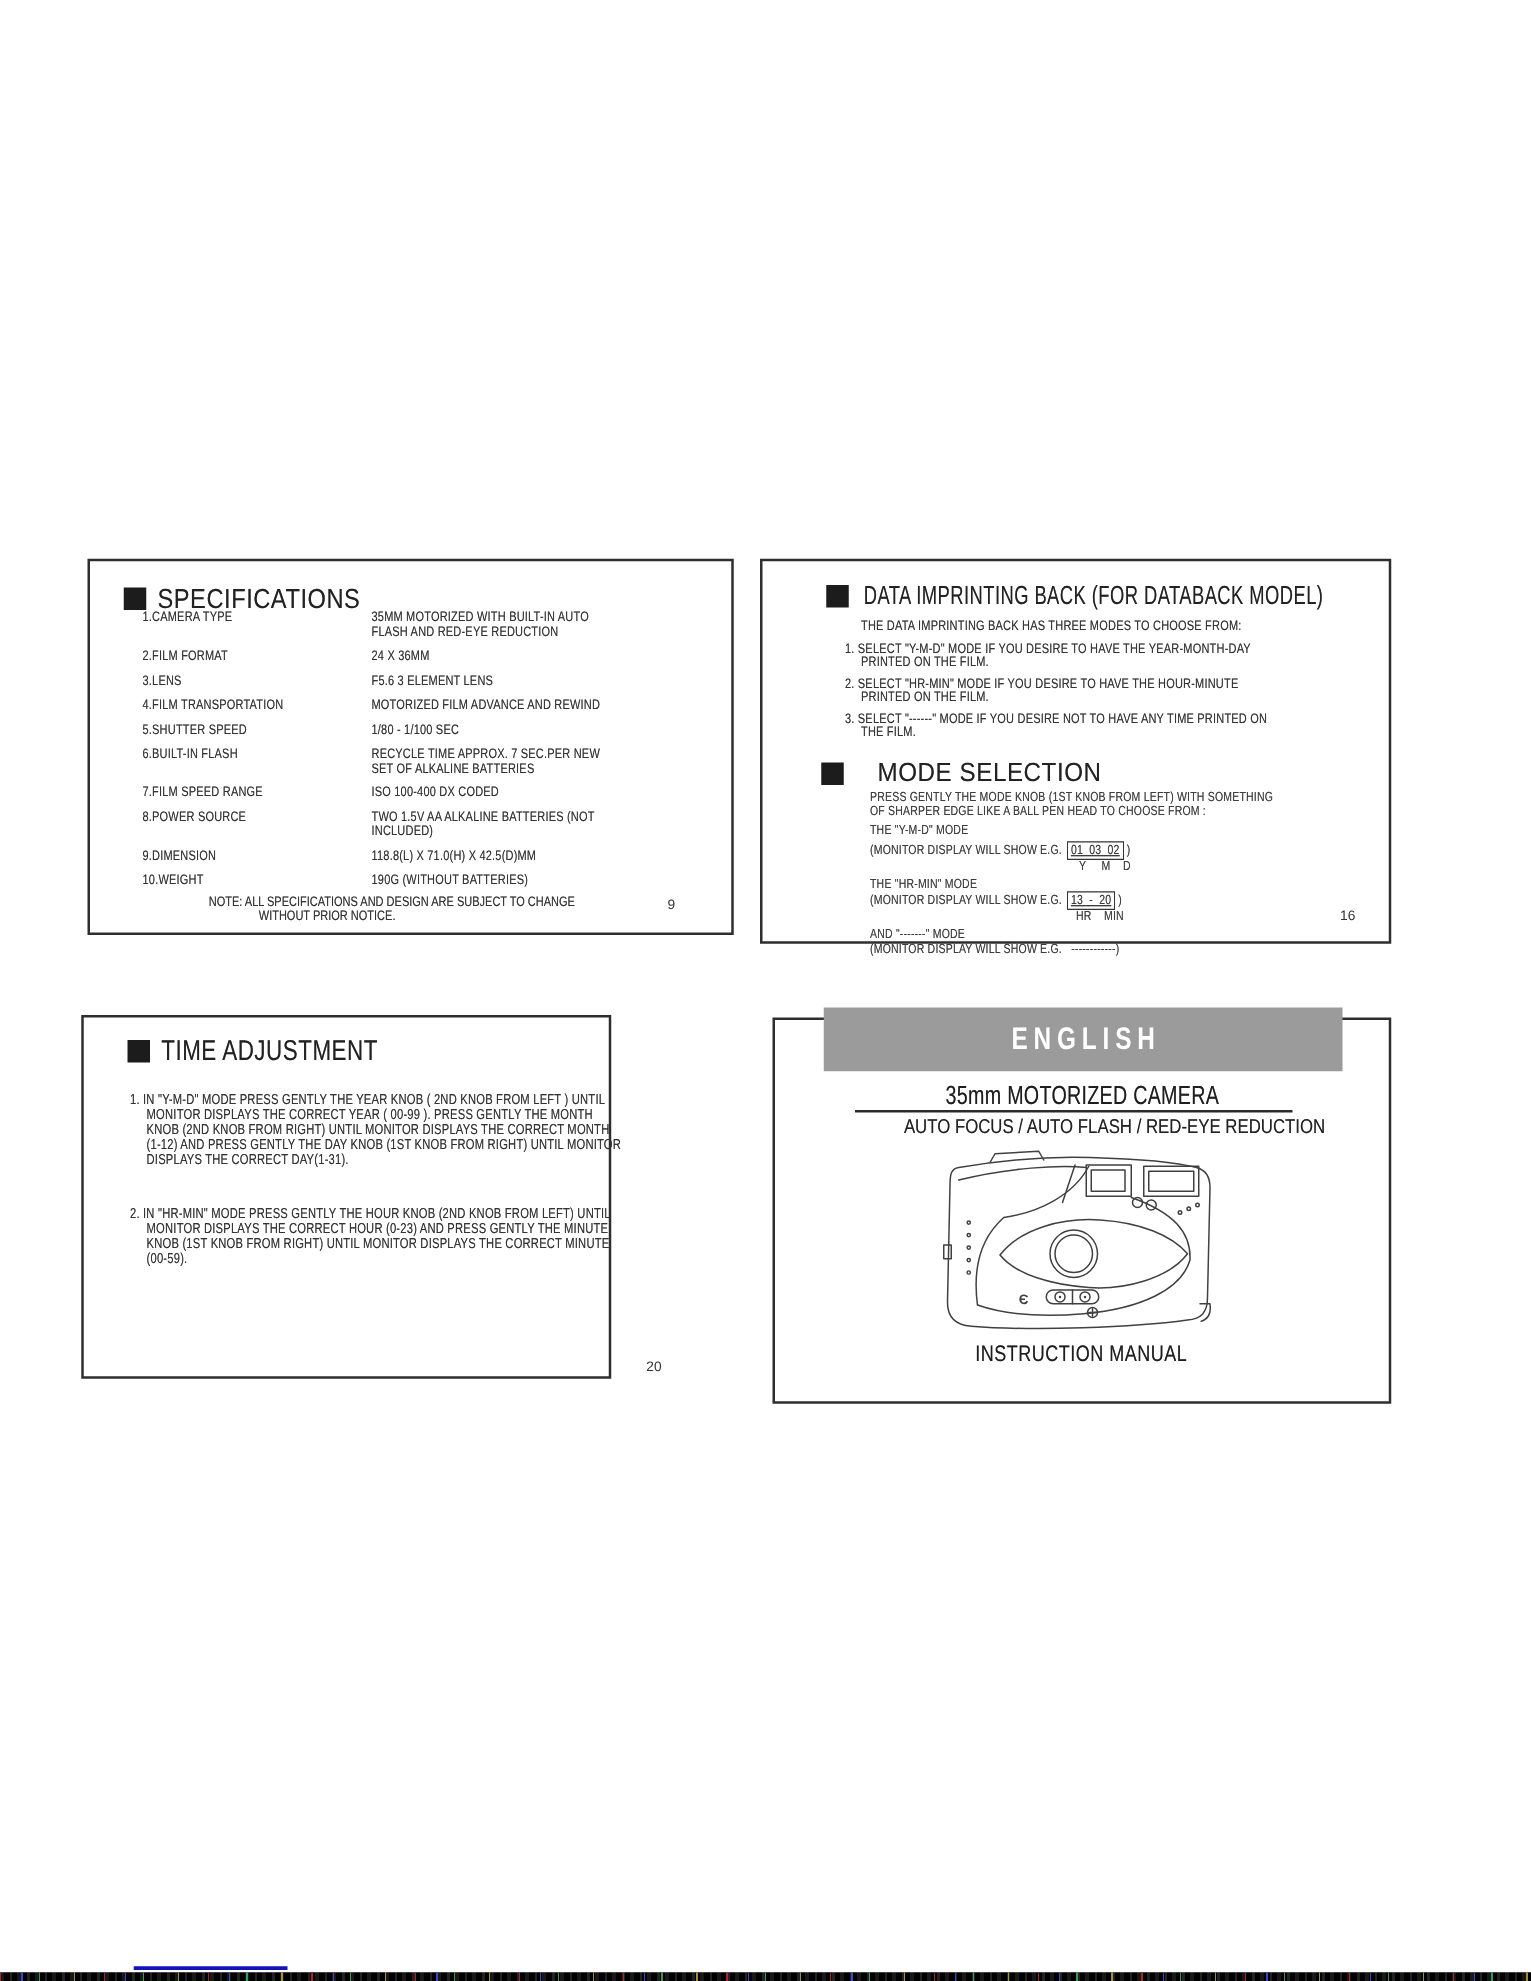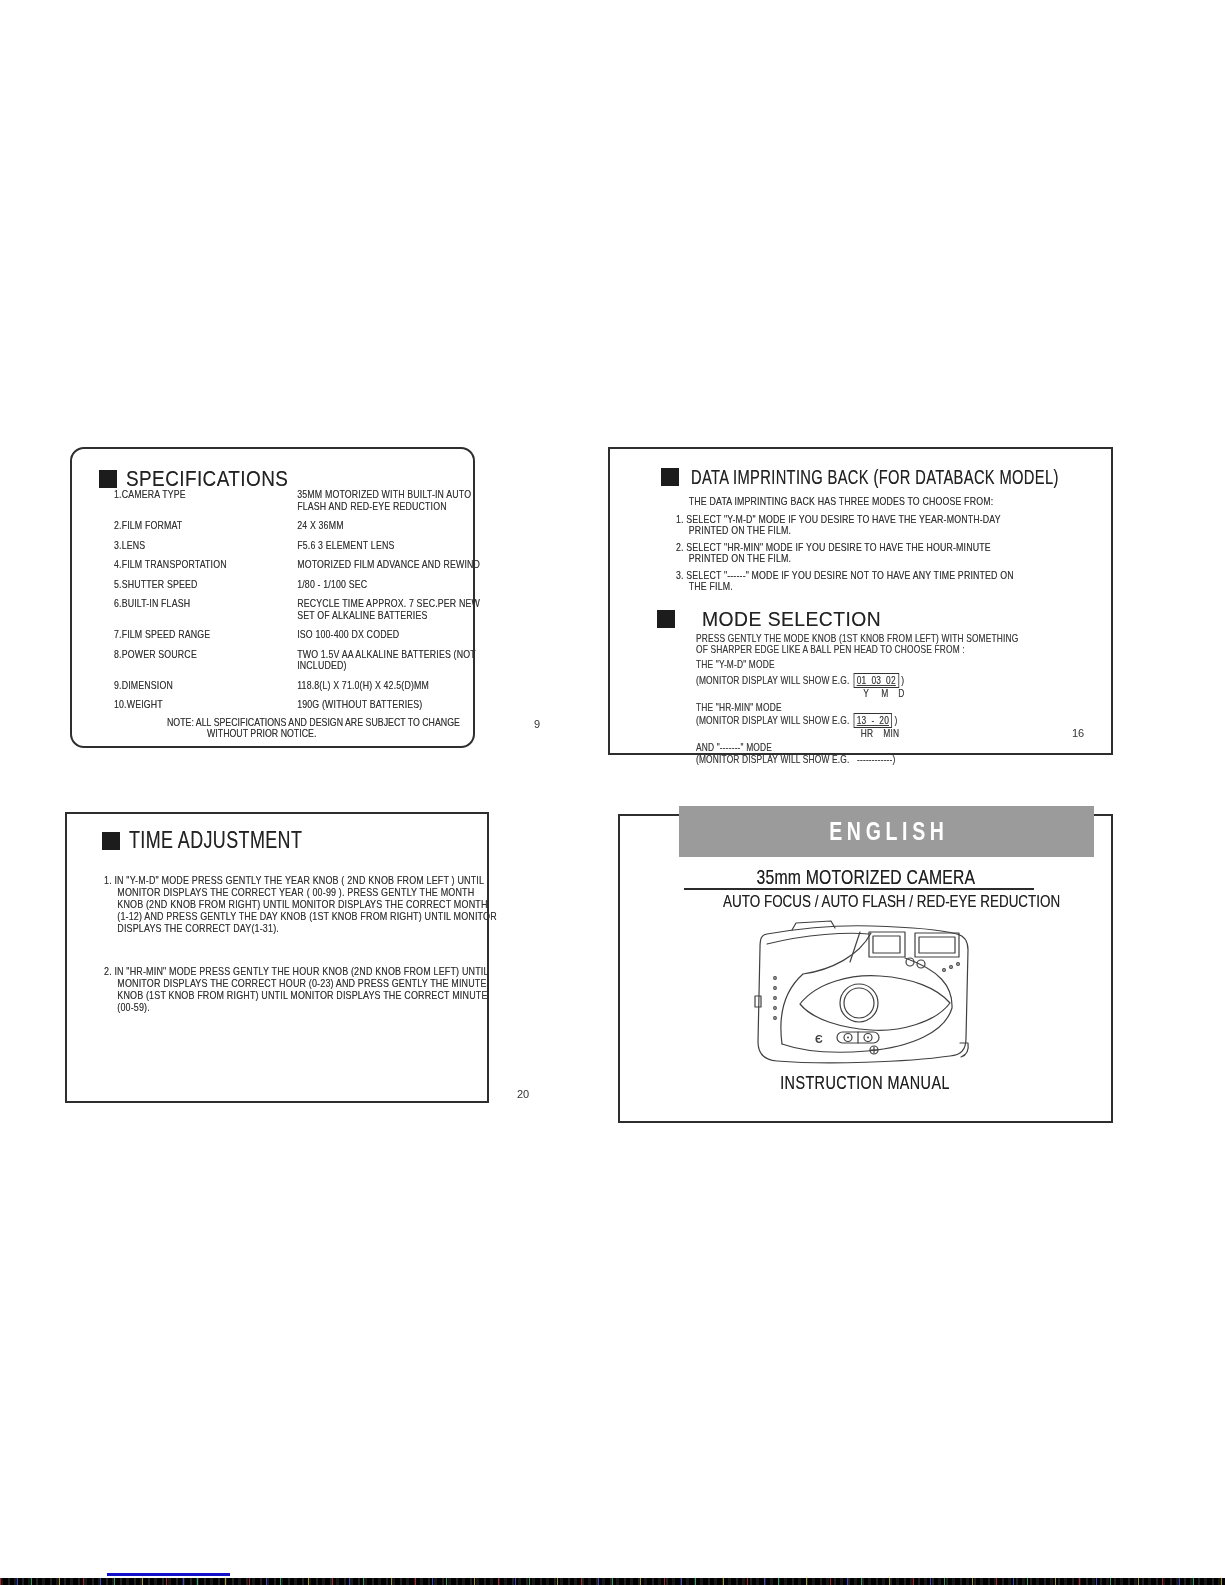--- a/index.html
+++ b/index.html
@@ -39,21 +39,21 @@
   .mon-line{ white-space:pre; line-height:13px; }
   .disp-box{ display:inline-block; border:1.5px solid #333; padding:0 3px; margin:0 3px 0 5px; }
   .disp-box span{ text-decoration:underline; white-space:pre; }
   .sub-lab{ white-space:pre; padding-left:206px; margin-bottom:4px; }
   
   .ta-para{ position:absolute; left:37px; width:640px;
     transform:scaleX(.78); transform-origin:0 0; font-size:11.5px; line-height:12.1px; letter-spacing:.2px;}
   .ta-para .ind{ padding-left:17px; }
   
   .banner{ position:absolute; left:39px; top:-10px; width:415px; height:51px;
-    background:#9b9b9b; display:flex; align-items:center; justify-content:center;margin-left:20px; }
+    background:#9b9b9b; display:flex; align-items:center; justify-content:center; }
   .banner span{ color:#fff; font-weight:bold; font-size:25px; letter-spacing:6px; padding-left:6px;
     transform:scaleX(.78); white-space:nowrap; }
   .ctr{ position:absolute; left:0; width:100%; text-align:center; white-space:nowrap; }
   .ctr > span{ display:inline-block; white-space:nowrap; }
   .cover-title span{ font-size:21px; color:#1e1e1e; transform:scaleX(.75); letter-spacing:.3px; text-shadow:0 0 .4px rgba(0,0,0,.5);}
   .cover-underline{ position:absolute; left:64px; top:72px; width:350px; height:2px; background:#2b2b2b; }
   .cover-sub span{ font-size:16px; color:#222; transform:scaleX(.84); text-shadow:0 0 .4px rgba(0,0,0,.45);}
   .cover-manual span{ font-size:18px; color:#1e1e1e; transform:scaleX(.8); letter-spacing:.5px; text-shadow:0 0 .4px rgba(0,0,0,.5);}
   .camera{ position:absolute; left:127px; top:104px; }
   
@@ -65,21 +65,21 @@
         rgba(60,190,110,.8) 31px 32px, transparent 32px 59px,
         rgba(200,180,60,.8) 59px 60px, transparent 60px 83px),
       repeating-linear-gradient(90deg, #181818 0 3px, #000 3px 8px, #222 8px 10px, #000 10px 14px);
   }
 </style>
 </head>
 <body>
 
 <div class="page">
 
-  <section class="panel" style="left:70px; top:447px; width:405px; height:301px;border-radius:14px;">
+  <section class="panel" style="left:70px; top:447px; width:517px; height:301px;">
     <div class="sec-head" style="left:27px; top:17px; gap:9px;">
       <span class="sq"></span>
       <h2 class="sec-title" style="font-size:22px; --sx:.86;">SPECIFICATIONS</h2>
     </div>
     <div class="spec-rows body-txt">
       <div class="spec-row">
         <div class="lbl">1.CAMERA TYPE</div>
         <div class="val">
           <div>35MM MOTORIZED WITH BUILT-IN AUTO</div>
             <div>FLASH AND RED-EYE REDUCTION</div>

